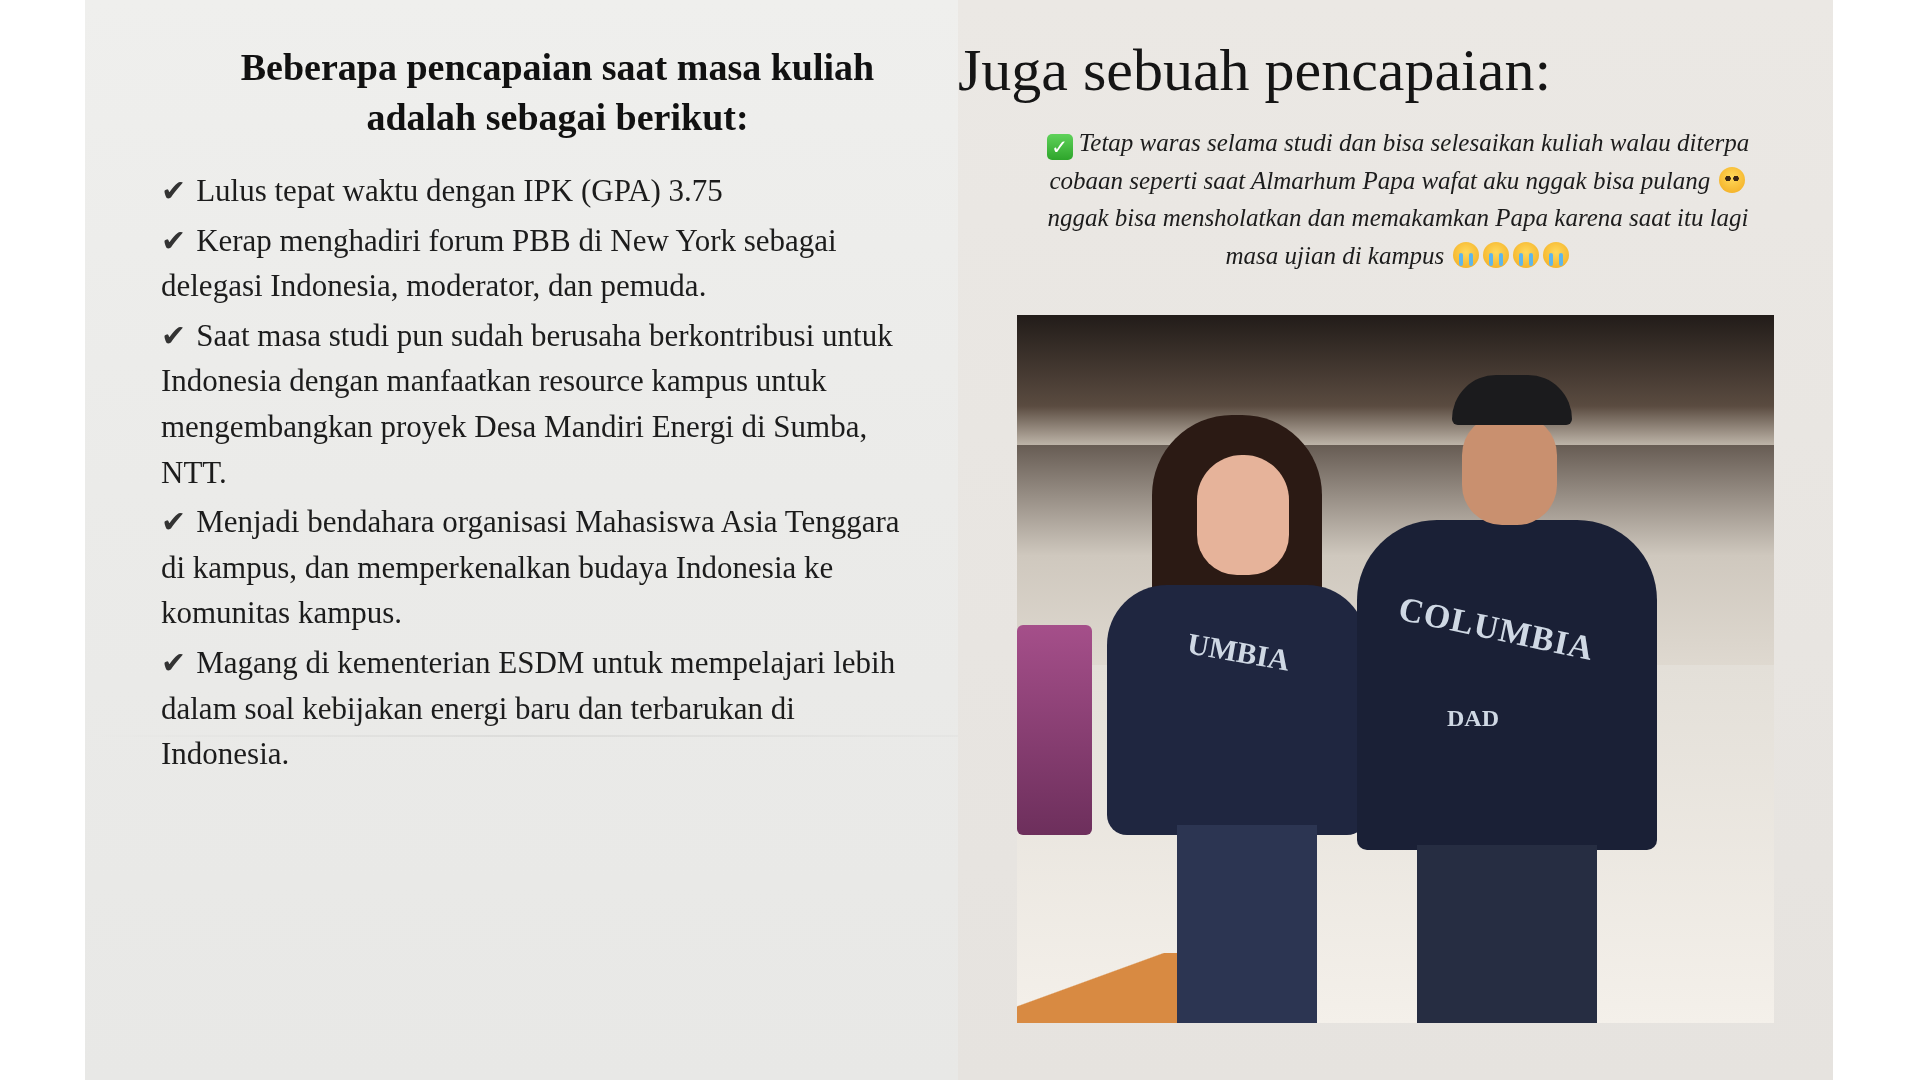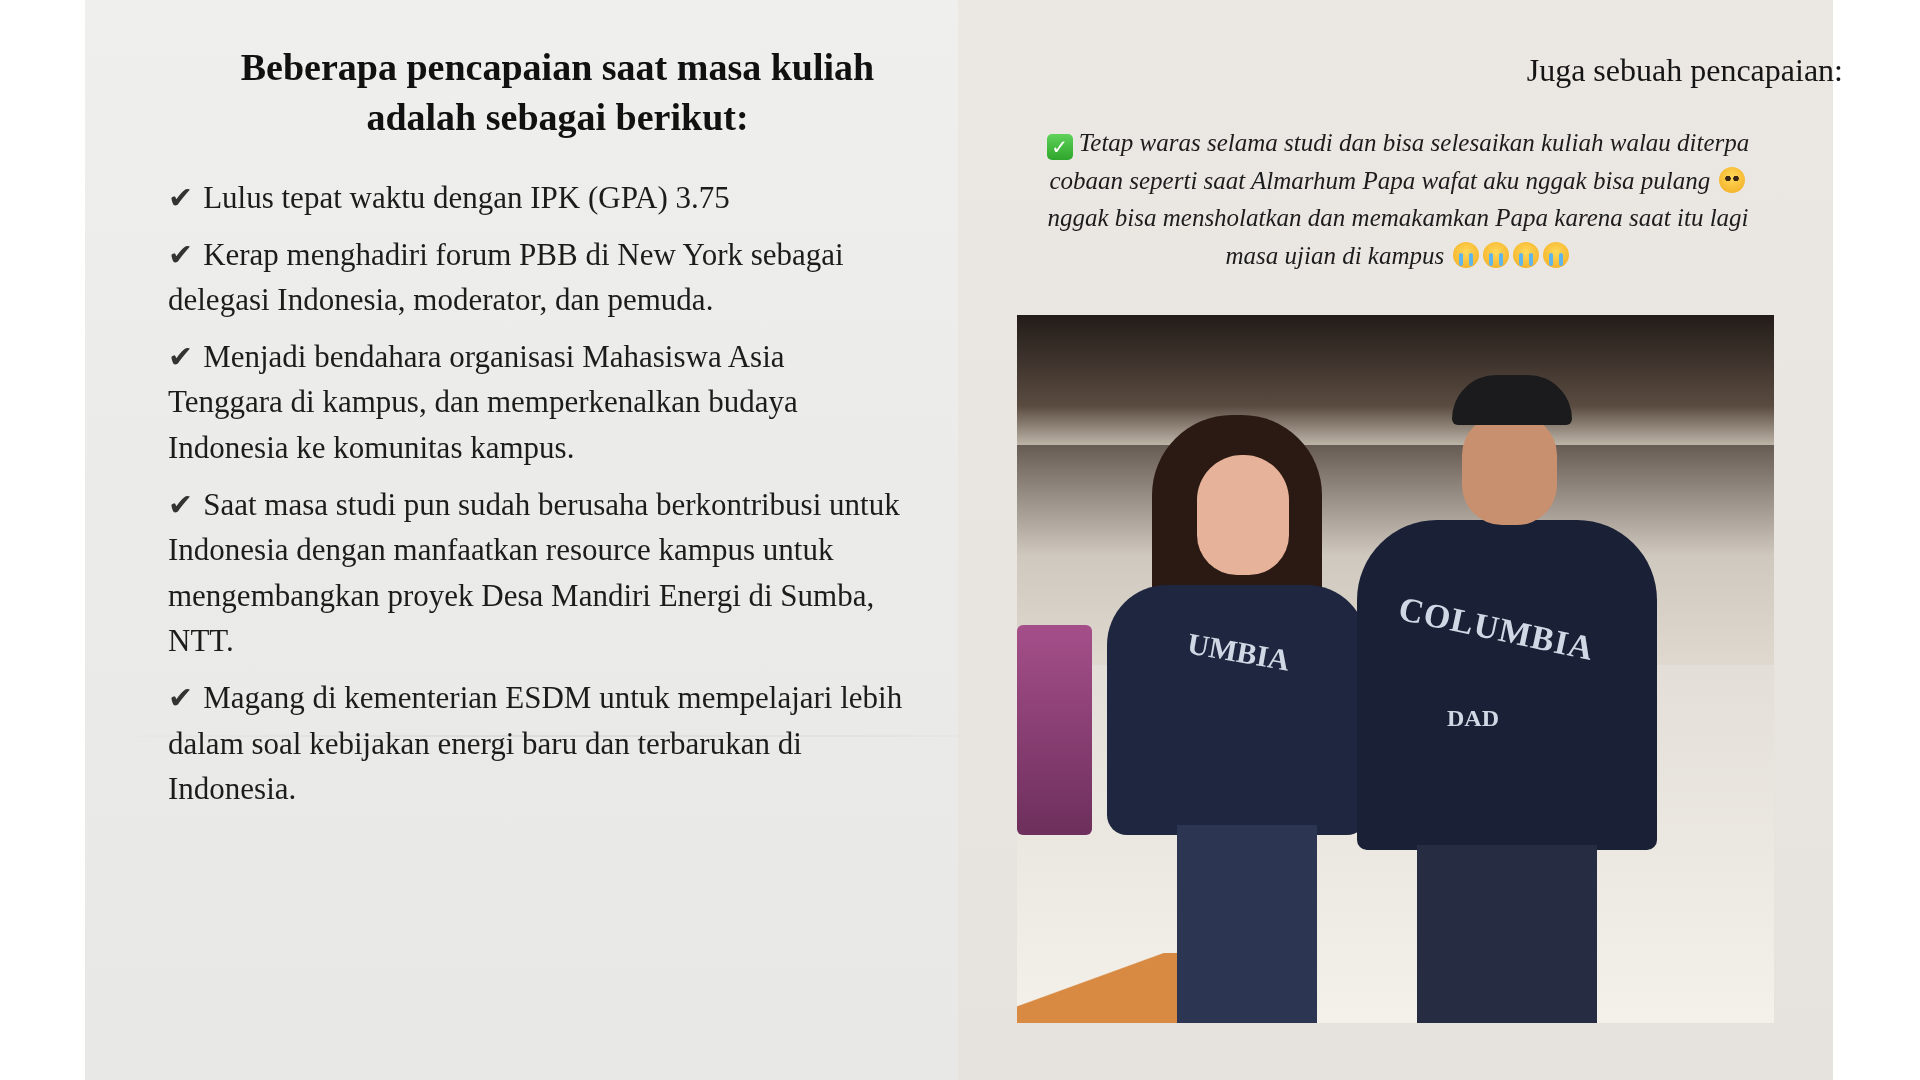--- a/index.html
+++ b/index.html
@@ -23,28 +23,28 @@
   .left-title {
     position: absolute; left: 0; width: 873px; top: 42px;
     text-align: center; font-weight: bold; font-size: 38px; line-height: 50px;
     color: #111;
     padding-left: 36px;
   }
   .bullets {
     position: absolute; left: 72px; top: 164px; width: 760px;
     font-size: 31px; line-height: 45.6px; color: #1c1c1c;
   }
-  .bullet { margin: 11px; }
+  .bullet { margin: 4px; }
   .check {
     display: inline-block; font-family: "DejaVu Sans", sans-serif; font-weight: bold;
     color: #333; margin-right: 10px; font-size: 30px;
   }
   .right-title {
-    position: absolute; left: 10px; width: 875px; top: 40px;
-    text-align: right; font-size: 32px; line-height: 60px; color: #151515;
+    position: absolute; left: 0; width: 875px; top: 40px;
+    text-align: left; font-size: 60px; line-height: 60px; color: #151515;
   }
   .right-para {
     position: absolute; left: 80px; width: 720px; top: 124px;
     text-align: center; font-size: 25px; line-height: 37.5px; color: #1c1c1c; font-style: italic;
   }
   .green-check {
     display: inline-block; width: 26px; height: 26px; border-radius: 5px;
     background: linear-gradient(180deg, #5fd25a, #2ea52b);
     color: #fff; font-family: "DejaVu Sans", sans-serif; font-size: 20px; line-height: 26px;
     text-align: center; vertical-align: -3px; margin-right: 6px; font-weight: bold;
@@ -137,22 +137,22 @@
 <body>
 
 <div class="panel-left">
   <div class="left-title">
     <div>Beberapa pencapaian saat masa kuliah</div>
     <div>adalah sebagai berikut:</div>
   </div>
   <div class="bullets">
     <p class="bullet"><span class="check">✔</span><span>Lulus tepat waktu dengan IPK (GPA) 3.75</span></p>
     <p class="bullet"><span class="check">✔</span><span>Kerap menghadiri forum PBB di New York sebagai delegasi Indonesia, moderator, dan pemuda.</span></p>
+    <p class="bullet"><span class="check">✔</span><span>Saat masa studi pun sudah berusaha berkontribusi untuk Indonesia dengan manfaatkan resource kampus untuk mengembangkan proyek Desa Mandiri Energi di Sumba, NTT.</span></p>
     <p class="bullet"><span class="check">✔</span><span>Menjadi bendahara organisasi Mahasiswa Asia Tenggara di kampus, dan memperkenalkan budaya Indonesia ke komunitas kampus.</span></p>
-    <p class="bullet"><span class="check">✔</span><span>Saat masa studi pun sudah berusaha berkontribusi untuk Indonesia dengan manfaatkan resource kampus untuk mengembangkan proyek Desa Mandiri Energi di Sumba, NTT.</span></p>
     <p class="bullet"><span class="check">✔</span><span>Magang di kementerian ESDM untuk mempelajari lebih dalam soal kebijakan energi baru dan terbarukan di Indonesia.</span></p>
   </div>
 </div>
 
 <div class="panel-right">
   <div class="right-title">Juga sebuah pencapaian:</div>
   <div class="right-para">
     <span class="green-check">✓</span><span>Tetap waras selama studi dan bisa selesaikan kuliah walau diterpa cobaan seperti saat Almarhum Papa wafat aku nggak bisa pulang</span>
     <span class="emoji plead"></span>
     <span>nggak bisa mensholatkan dan memakamkan Papa karena saat itu lagi masa ujian di kampus</span>

